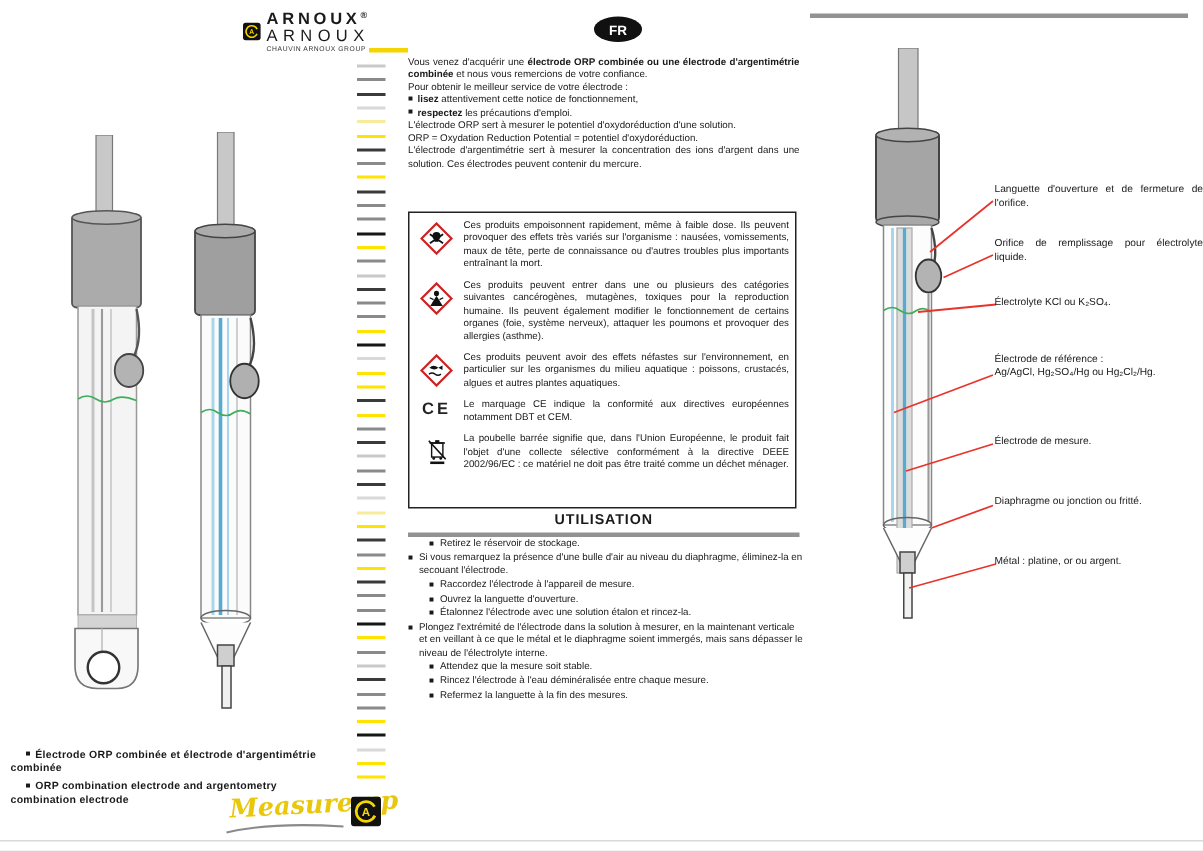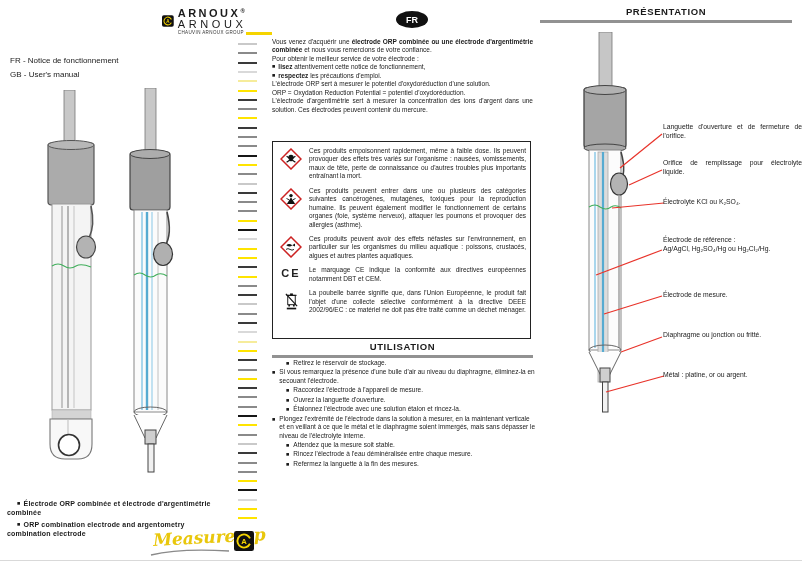--- a/index.html
+++ b/index.html
@@ -67,24 +67,20 @@
     <div class="brand-text">
       <div class="brand-l1"><span>ARNOUX</span><span style="font-size:6px;vertical-align:4px;">®</span></div>
       <div class="brand-l2">ARNOUX</div>
       <div class="brand-group">
           <span>CHAUVIN ARNOUX GROUP</span>
           <span class="yellow-bar"></span>
         </div>
     </div>
   </div>
 
-  <div class="abs notices">
-    <div>FR - Notice de fonctionnement</div>
-    <div>GB - User's manual</div>
-  </div>
 
   <svg class="abs" style="left:40px;top:90px;" width="70" height="375" viewBox="0 0 70 375">
     <rect x="24" y="0" width="11" height="56" fill="#c8c8c8" stroke="#777" stroke-width="0.8"></rect>
     <rect x="8" y="53" width="46" height="62" rx="3" fill="#ababab" stroke="#555" stroke-width="1.2"></rect>
     <ellipse cx="31" cy="55" rx="23" ry="4.5" fill="#b7b7b7" stroke="#555" stroke-width="1"></ellipse>
     <rect x="12" y="114" width="39" height="206" fill="#f4f4f4" stroke="#999" stroke-width="1"></rect>
     <line x1="22" y1="116" x2="22" y2="318" stroke="#c4c4c4" stroke-width="2"></line>
     <line x1="28" y1="116" x2="28" y2="318" stroke="#9a9a9a" stroke-width="1.4"></line>
     <line x1="34" y1="116" x2="34" y2="318" stroke="#c4c4c4" stroke-width="1"></line>
     <path d="M51 116 C54 130 53 140 49 148" fill="none" stroke="#555" stroke-width="1.6"></path>
@@ -296,21 +292,20 @@
         <span class="sq">■</span>
         <span>Rincez l'électrode à l'eau déminéralisée entre chaque mesure.</span>
       </div>
     <div class="ubullet lvl1">
         <span class="sq">■</span>
         <span>Refermez la languette à la fin des mesures.</span>
       </div>
   </div>
 
   <div class="abs pres-head">
-    <div class="section-head">PRÉSENTATION</div>
     <div class="section-bar"></div>
   </div>
 
   <svg class="abs" style="left:558px;top:32px;" width="110" height="385" viewBox="0 0 110 385">
     <rect x="41" y="0" width="13" height="57" fill="#c6c6c6" stroke="#777" stroke-width="0.8"></rect>
     <rect x="26" y="56" width="42" height="60" rx="3" fill="#a5a5a5" stroke="#444" stroke-width="1.3"></rect>
     <ellipse cx="47" cy="58" rx="21" ry="4.5" fill="#b2b2b2" stroke="#444" stroke-width="1"></ellipse>
     <ellipse cx="47" cy="116" rx="21" ry="4" fill="#a8a8a8" stroke="#444" stroke-width="1"></ellipse>
     <rect x="31" y="118" width="32" height="200" fill="#fcfcfc" stroke="#888" stroke-width="1"></rect>
     <rect x="40" y="120" width="10" height="230" fill="#dcdcdc" stroke="#aaa" stroke-width="0.8"></rect>

